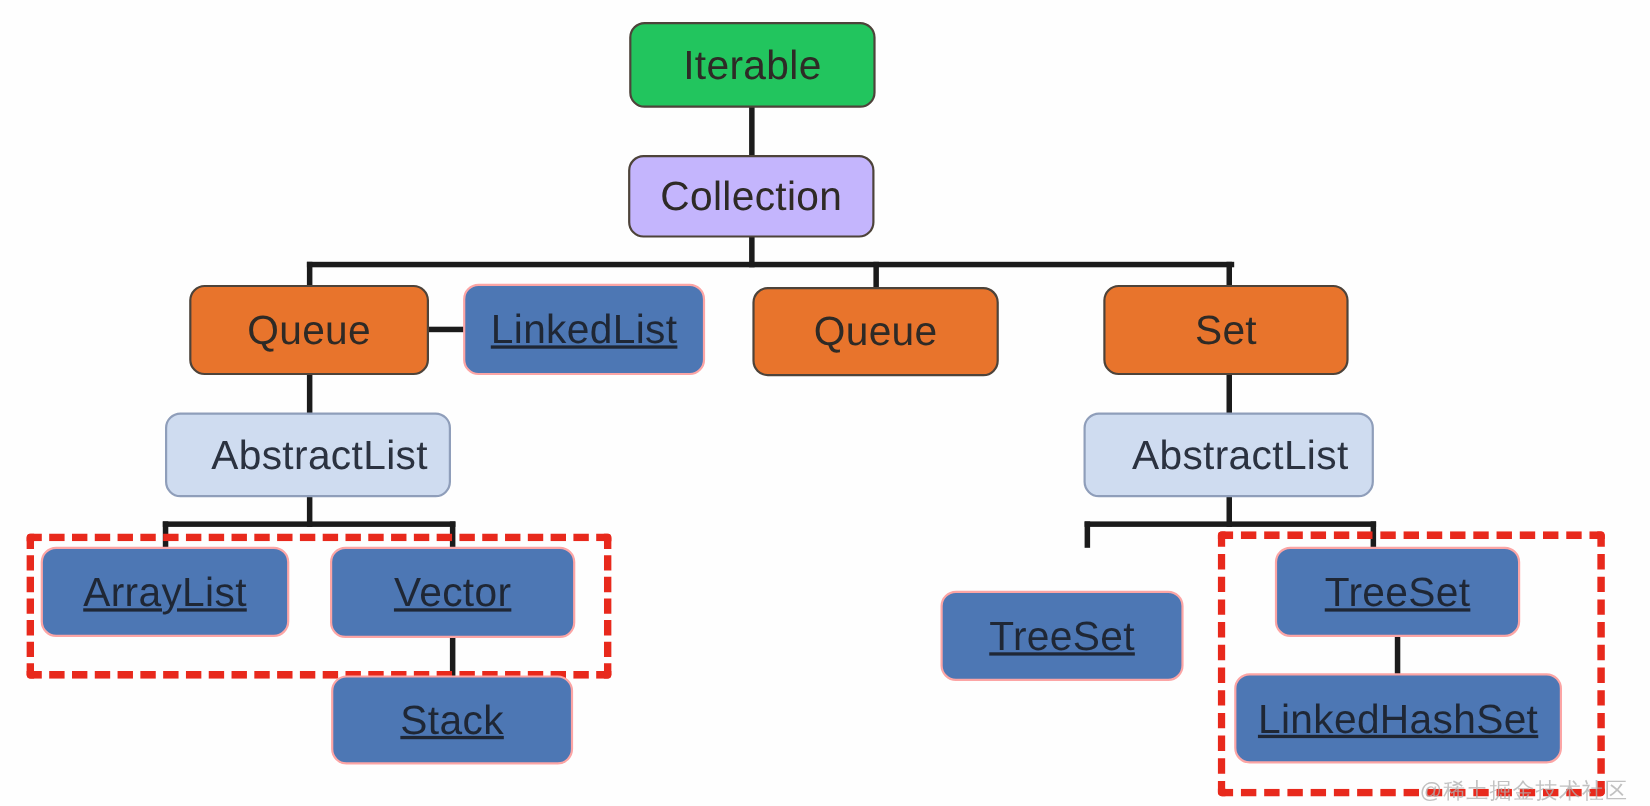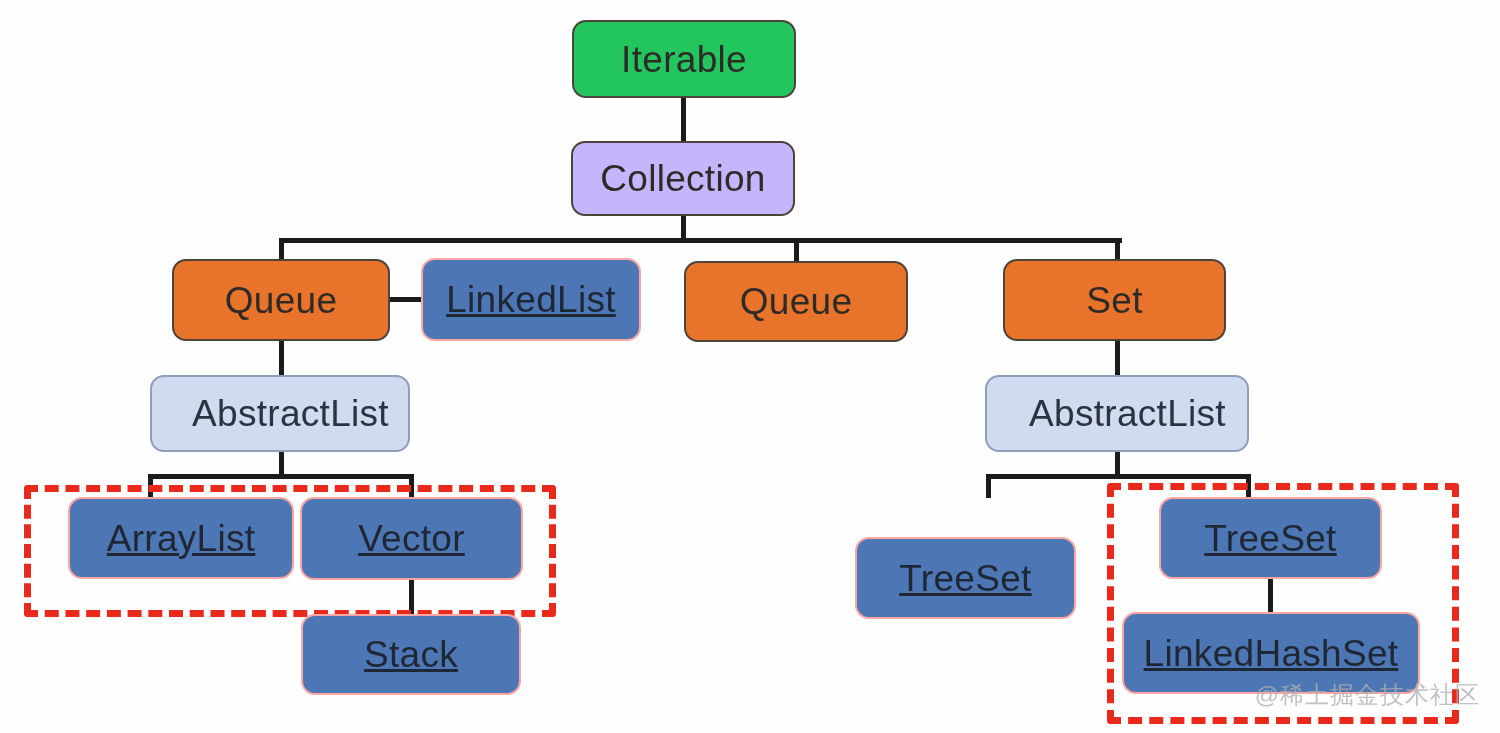--- a/index.html
+++ b/index.html
@@ -13,21 +13,21 @@
   .hl{position:absolute;border-style:dashed;border-width:7px;border-radius:4px;background:transparent;}
   .node{
     position:absolute;display:flex;align-items:center;justify-content:center;
     border-radius:14px;font-size:37px;letter-spacing:0.3px;line-height:1;
     box-sizing:border-box;white-space:nowrap;
   }
   .node.orange{border:2px solid #4d433a;color:#2e2a26;}
   .node.blue{border:2px solid #fca5a5;color:#1f2735;text-decoration:underline;}
   .node.lightblue{border:2px solid #8f9eba;color:#2b3240;padding-left:21px;}
   .watermark{
-    position:absolute;right:20px;bottom:22px;font-size:24px;
+    position:absolute;right:20px;bottom:1px;font-size:20px;
     color:rgba(175,175,175,0.78);letter-spacing:1px;
   }
 </style>
 </head>
 <body>
 
 <div id="canvas">
     <div class="conn" style="background: rgb(27, 27, 27); left: 681px; top: 97px; width: 5px; height: 45px;"></div>
     <div class="conn" style="background: rgb(27, 27, 27); left: 681px; top: 215px; width: 5px; height: 28px;"></div>
     <div class="conn" style="background: rgb(27, 27, 27); left: 279px; top: 238px; width: 843px; height: 5px;"></div>
@@ -50,21 +50,21 @@
     <div class="hl" style="border-color: rgb(232, 41, 28); left: 24px; top: 485px; width: 518px; height: 118px;"></div>
     <div class="hl" style="border-color: rgb(232, 41, 28); left: 1107px; top: 483px; width: 338px; height: 227px;"></div>
     <div class="node orange" style="background: #22c55e; left: 572px; top: 20px; width: 224px; height: 78px;">Iterable</div>
     <div class="node orange" style="background: #c4b5fd; left: 571px; top: 141px; width: 224px; height: 75px;">Collection</div>
     <div class="node orange" style="background: rgb(232, 116, 44); left: 172px; top: 259px; width: 218px; height: 82px;">Queue</div>
     <div class="node blue" style="background: rgb(77, 119, 180); left: 421px; top: 258px; width: 220px; height: 83px;">LinkedList</div>
     <div class="node orange" style="background: rgb(232, 116, 44); left: 684px; top: 261px; width: 224px; height: 81px;">Queue</div>
     <div class="node orange" style="background: rgb(232, 116, 44); left: 1003px; top: 259px; width: 223px; height: 82px;">Set</div>
     <div class="node lightblue" style="background: rgb(207, 220, 240); left: 150px; top: 375px; width: 260px; height: 77px;">AbstractList</div>
     <div class="node lightblue" style="background: rgb(207, 220, 240); left: 985px; top: 375px; width: 264px; height: 77px;">AbstractList</div>
-    <div class="node blue" style="background: rgb(77, 119, 180); left: 37px; top: 497px; width: 226px; height: 82px; margin-left: 31px;">ArrayList</div>
+    <div class="node blue" style="background: rgb(77, 119, 180); left: 37px; top: 497px; width: 226px; height: 82px;">ArrayList</div>
     <div class="node blue" style="background: rgb(77, 119, 180); left: 301px; top: 614px; width: 220px; height: 81px;">Stack</div>
     <div class="node blue" style="background: rgb(77, 119, 180); left: 300px; top: 497px; width: 223px; height: 83px;">Vector</div>
     <div class="node blue" style="background: rgb(77, 119, 180); left: 855px; top: 497px; width: 221px; height: 82px; margin-top: 40px;">TreeSet</div>
     <div class="node blue" style="background: rgb(77, 119, 180); left: 1159px; top: 497px; width: 223px; height: 82px;">TreeSet</div>
     <div class="node blue" style="background: rgb(77, 119, 180); left: 1122px; top: 612px; width: 298px; height: 82px; text-align: right;">LinkedHashSet</div>
   </div>
 
 <div class="watermark">@稀土掘金技术社区</div>
 
 </body></html>

